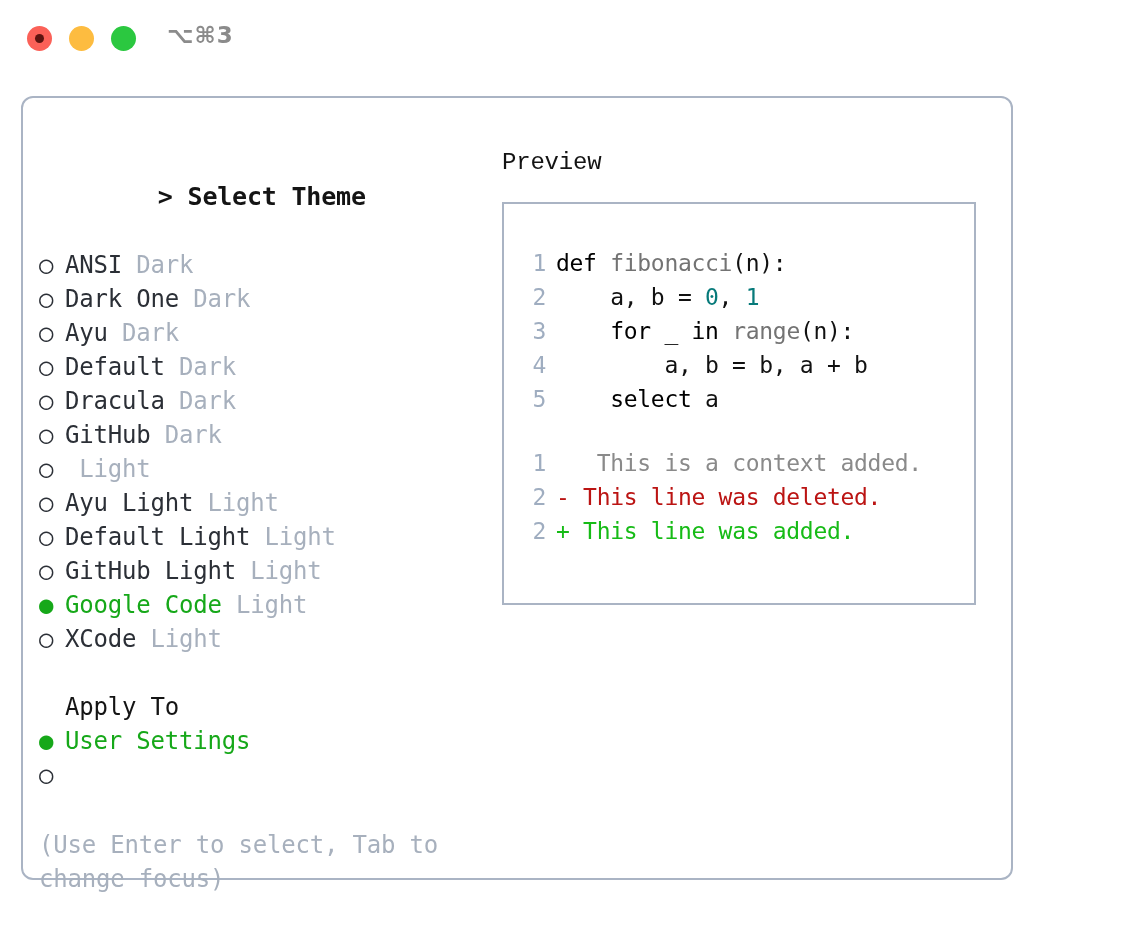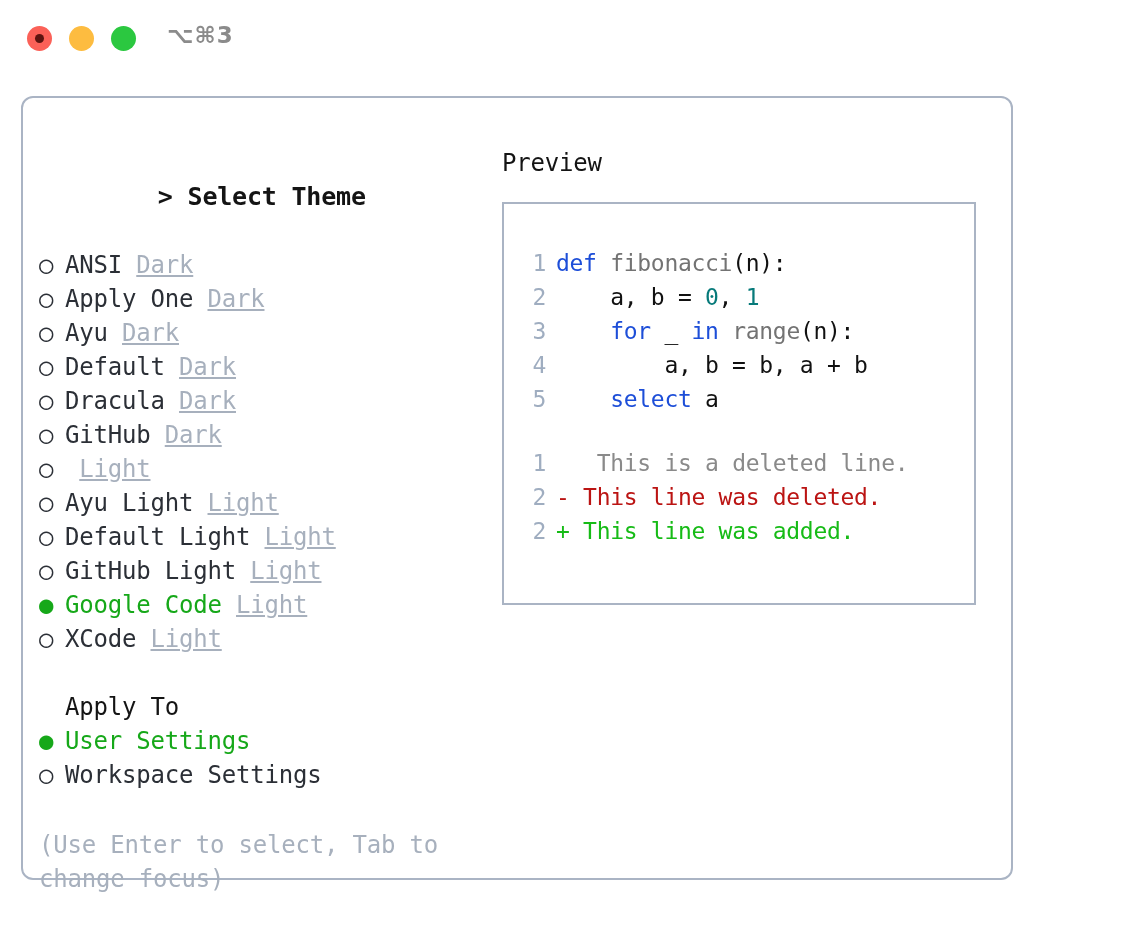--- a/index.html
+++ b/index.html
@@ -107,21 +107,21 @@
     display: inline-block;
     width: 26px;
     flex: 0 0 26px;
     font-size: 24px;
     color: #2b2f36;
     line-height: 34px;
   }
   .bullet.sel { color: #16a819; }
   .opt-label  { color: #2b2f36; }
   .opt-label.sel { color: #16a819; text-align: right; }
-  .opt-kind   { color: #a7b0bd; text-decoration: underline; }
+  .opt-kind   { color: #a7b0bd; }
   .spacer-row { height: 34px; }
   .group-title {
     font-size: 24px;
     color: #141414;
     line-height: 34px;
     padding-left: 26px;
     white-space: pre;
     letter-spacing: -0.2px;
   }
   #hint {
@@ -139,20 +139,21 @@
     position: absolute;
     left: 479px;
     top: 48px;
     width: 490px;
   }
   #preview-title {
     font-size: 24px;
     color: #141414;
     line-height: 34px;
     letter-spacing: -0.2px;
+    font-family: Liberation Mono, monospace;
   }
   #code-box {
     margin-top: 22px;
     width: 474px;
     height: 403px;
     border: 2px solid #aab4c4;
     box-sizing: border-box;
     background: #ffffff;
     padding: 42px 0 0 16px;
   }
@@ -166,21 +167,21 @@
   }
   .lineno {
     display: inline-block;
     width: 26px;
     flex: 0 0 26px;
     text-align: right;
     color: #9fadc0;
     margin-right: 10px;
   }
   .code-gap { height: 30px; }
-  .tok-kw   { color: #1d4ed8; }
+  .tok-kw   { color: #000000; }
   .tok-fn   { color: #737373; }
   .tok-num  { color: #077a7a; }
   .tok-txt  { color: #111111; }
   .tok-ctx  { color: #8a8a8a; }
   .tok-del  { color: #bb1413; }
   .tok-add  { color: #16bb16; }
 </style>
 </head>
 <body>
 
@@ -196,57 +197,57 @@
   </div>
 
   <div id="panel">
 
     <div id="left-col">
       <div class="heading-row">
         <span>&gt;</span><span> </span><span>Select Theme</span>
       </div>
       <div id="theme-rows">
           <div class="opt-row"><span class="bullet">○</span><span class="opt-label">ANSI</span><span> </span><span class="opt-kind">Dark</span></div>
-          <div class="opt-row"><span class="bullet">○</span><span class="opt-label">Apply One</span><span> </span><span class="opt-kind">Dark</span></div>
+          <div class="opt-row"><span class="bullet">○</span><span class="opt-label">Dark One</span><span> </span><span class="opt-kind">Dark</span></div>
           <div class="opt-row"><span class="bullet">○</span><span class="opt-label">Ayu</span><span> </span><span class="opt-kind">Dark</span></div>
           <div class="opt-row"><span class="bullet">○</span><span class="opt-label">Default</span><span> </span><span class="opt-kind">Dark</span></div>
           <div class="opt-row"><span class="bullet">○</span><span class="opt-label">Dracula</span><span> </span><span class="opt-kind">Dark</span></div>
           <div class="opt-row"><span class="bullet">○</span><span class="opt-label">GitHub</span><span> </span><span class="opt-kind">Dark</span></div>
           <div class="opt-row"><span class="bullet">○</span><span> </span><span class="opt-kind">Light</span></div>
           <div class="opt-row"><span class="bullet">○</span><span class="opt-label">Ayu Light</span><span> </span><span class="opt-kind">Light</span></div>
           <div class="opt-row"><span class="bullet">○</span><span class="opt-label">Default Light</span><span> </span><span class="opt-kind">Light</span></div>
           <div class="opt-row"><span class="bullet">○</span><span class="opt-label">GitHub Light</span><span> </span><span class="opt-kind">Light</span></div>
           <div class="opt-row"><span class="bullet sel">●</span><span class="opt-label sel">Google Code</span><span> </span><span class="opt-kind">Light</span></div>
           <div class="opt-row"><span class="bullet">○</span><span class="opt-label">XCode</span><span> </span><span class="opt-kind">Light</span></div>
         </div>
 
       <div class="spacer-row"></div>
 
       <div class="group-title">Apply To</div>
       <div id="apply-rows">
           <div class="opt-row"><span class="bullet sel">●</span><span class="opt-label sel">User Settings</span></div>
-          <div class="opt-row"><span class="bullet">○</span><span class="opt-label">Workspace Settings</span></div>
+          <div class="opt-row"><span class="bullet">○</span></div>
         </div>
 
       <div id="hint">(Use Enter to select, Tab to change focus)</div>
     </div>
 
     <div id="right-col">
       <div id="preview-title">Preview</div>
       <div id="code-box">
         <div id="code-rows">
             <div class="code-line"><span class="lineno">1</span><span class="tok-kw">def </span><span class="tok-fn">fibonacci</span><span class="tok-txt">(n):</span></div>
             <div class="code-line"><span class="lineno">2</span><span class="tok-txt">    a, b = </span><span class="tok-num">0</span><span class="tok-txt">, </span><span class="tok-num">1</span></div>
             <div class="code-line"><span class="lineno">3</span><span class="tok-txt">    </span><span class="tok-kw">for</span><span class="tok-txt"> _ </span><span class="tok-kw">in</span><span class="tok-txt"> </span><span class="tok-fn">range</span><span class="tok-txt">(n):</span></div>
             <div class="code-line"><span class="lineno">4</span><span class="tok-txt">        a, b = b, a + b</span></div>
             <div class="code-line"><span class="lineno">5</span><span class="tok-txt">    </span><span class="tok-kw">select</span><span class="tok-txt"> a</span></div>
           </div>
         <div class="code-gap"></div>
         <div id="diff-rows">
-            <div class="code-line"><span class="lineno">1</span><span class="tok-ctx"> </span><span class="tok-ctx">  This is a deleted line.</span></div>
+            <div class="code-line"><span class="lineno">1</span><span class="tok-ctx"> </span><span class="tok-ctx">  This is a context added.</span></div>
             <div class="code-line"><span class="lineno">2</span><span class="tok-del">-</span><span class="tok-del"> This line was deleted.</span></div>
             <div class="code-line"><span class="lineno">2</span><span class="tok-add">+</span><span class="tok-add"> This line was added.</span></div>
           </div>
       </div>
     </div>
 
   </div>
 </div>
 
 </body></html>

